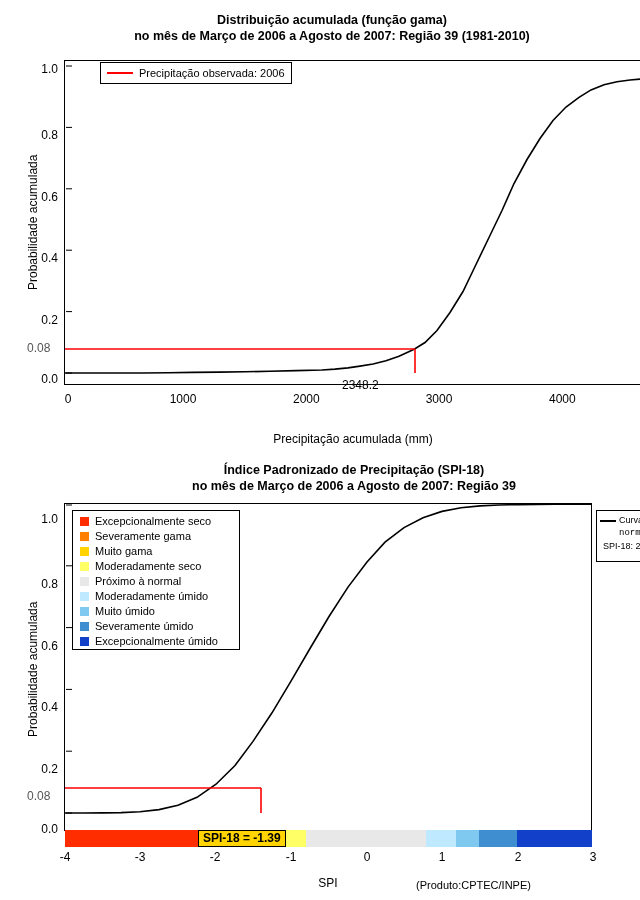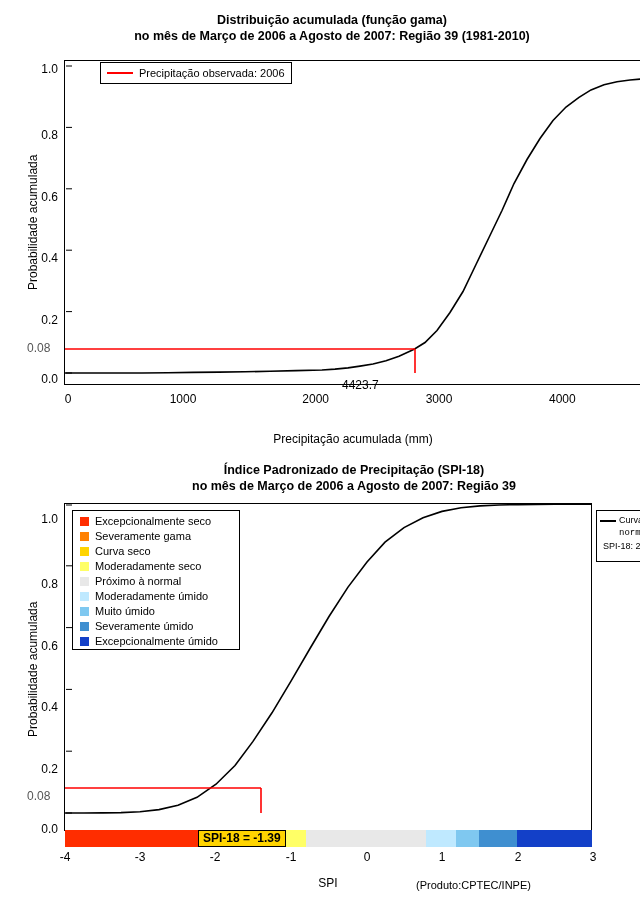--- a/index.html
+++ b/index.html
@@ -169,25 +169,25 @@
 
   <div class="legend" style="left:88px; top:62px; width:192px; height:22px;">
     <div class="legend-row" style="height:20px;">
       <span class="legend-swatch-line" style="border-top-color:#ff0000;"></span>
       <span class="legend-text">Precipitação observada: 2006</span>
     </div>
   </div>
 
   <div class="grayval" style="left:14px; top:341px;">0.08</div>
 
-  <div class="annot" style="left:330px; top:378px;">4423.7</div>
+  <div class="annot" style="left:330px; top:378px;">2348.2</div>
 
   <div class="ticklab" style="left:46px; top:392px; width:20px; text-align:center;">0</div>
   <div class="ticklab" style="left:153px; top:392px; width:36px; text-align:center;">1000</div>
-  <div class="ticklab" style="left:281px; top:392px; width:36px; text-align:right;">2000</div>
+  <div class="ticklab" style="left:281px; top:392px; width:36px; text-align:left;">2000</div>
   <div class="ticklab" style="left:409px; top:392px; width:36px; text-align:center;">3000</div>
   <div class="ticklab" style="left:537px; top:392px; width:36px; ">4000</div>
 
   <div class="axis-label" style="left:52px; top:432px; width:578px;">Precipitação acumulada (mm)</div>
 </div>
 
 <div class="panel" id="panel-bottom">
 
   <div class="title" id="title-bottom">
     <div>Índice Padronizado de Precipitação (SPI-18)</div>
@@ -225,21 +225,21 @@
     <div class="legend-row">
       <span class="legend-swatch-box" style="background:#ff2d00;"></span>
       <span class="legend-text">Excepcionalmente seco</span>
     </div>
     <div class="legend-row">
       <span class="legend-swatch-box" style="background:#ff8000;"></span>
       <span class="legend-text">Severamente gama</span>
     </div>
     <div class="legend-row">
       <span class="legend-swatch-box" style="background:#ffd400;"></span>
-      <span class="legend-text">Curva seco</span>
+      <span class="legend-text">Muito gama</span>
     </div>
     <div class="legend-row">
       <span class="legend-swatch-box" style="background:#ffff66;"></span>
       <span class="legend-text">Moderadamente seco</span>
     </div>
     <div class="legend-row">
       <span class="legend-swatch-box" style="background:#e8e8e8;"></span>
       <span class="legend-text">Próximo à normal</span>
     </div>
     <div class="legend-row">

